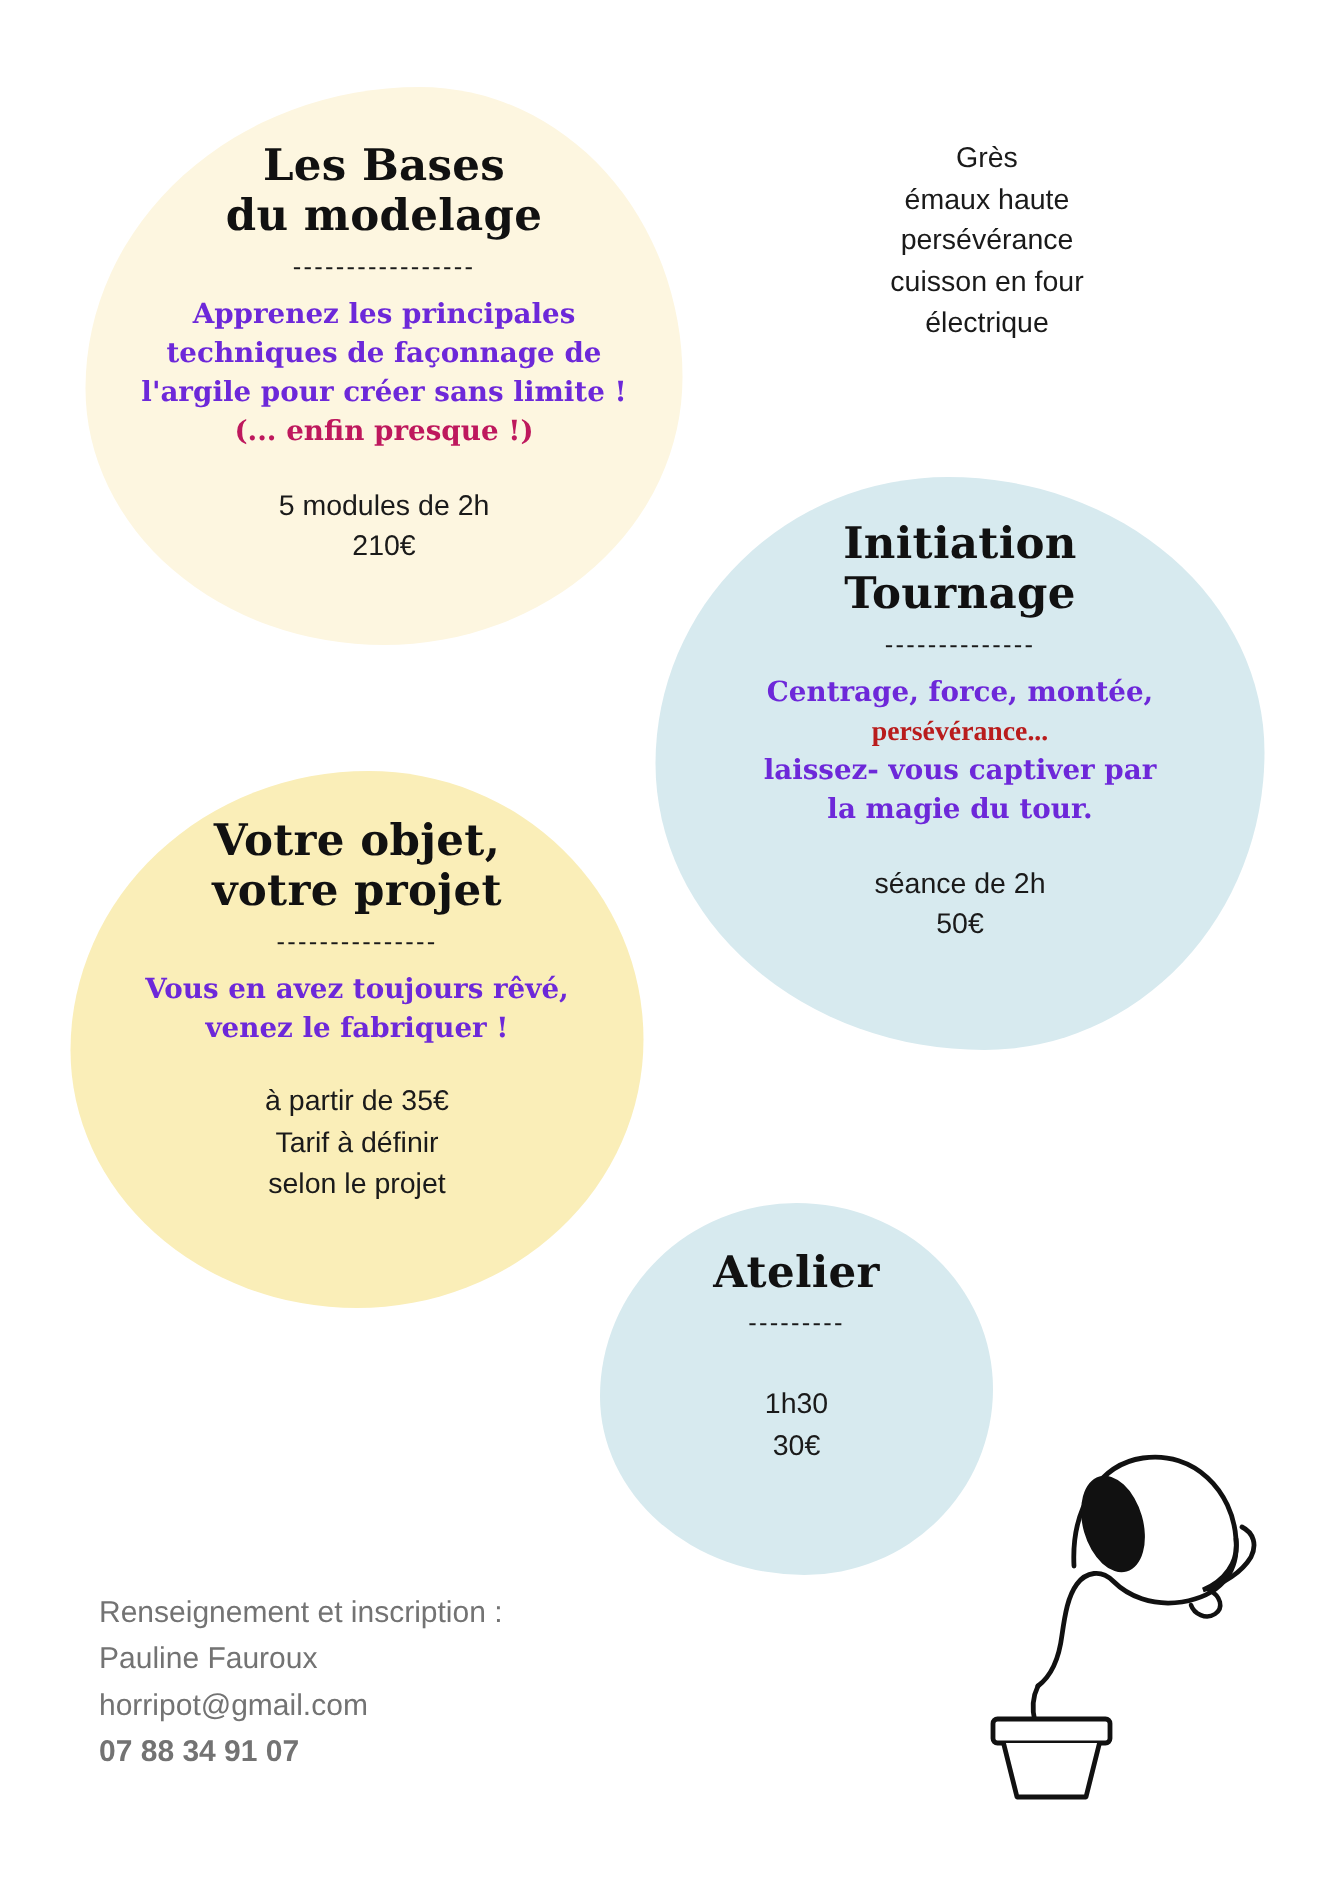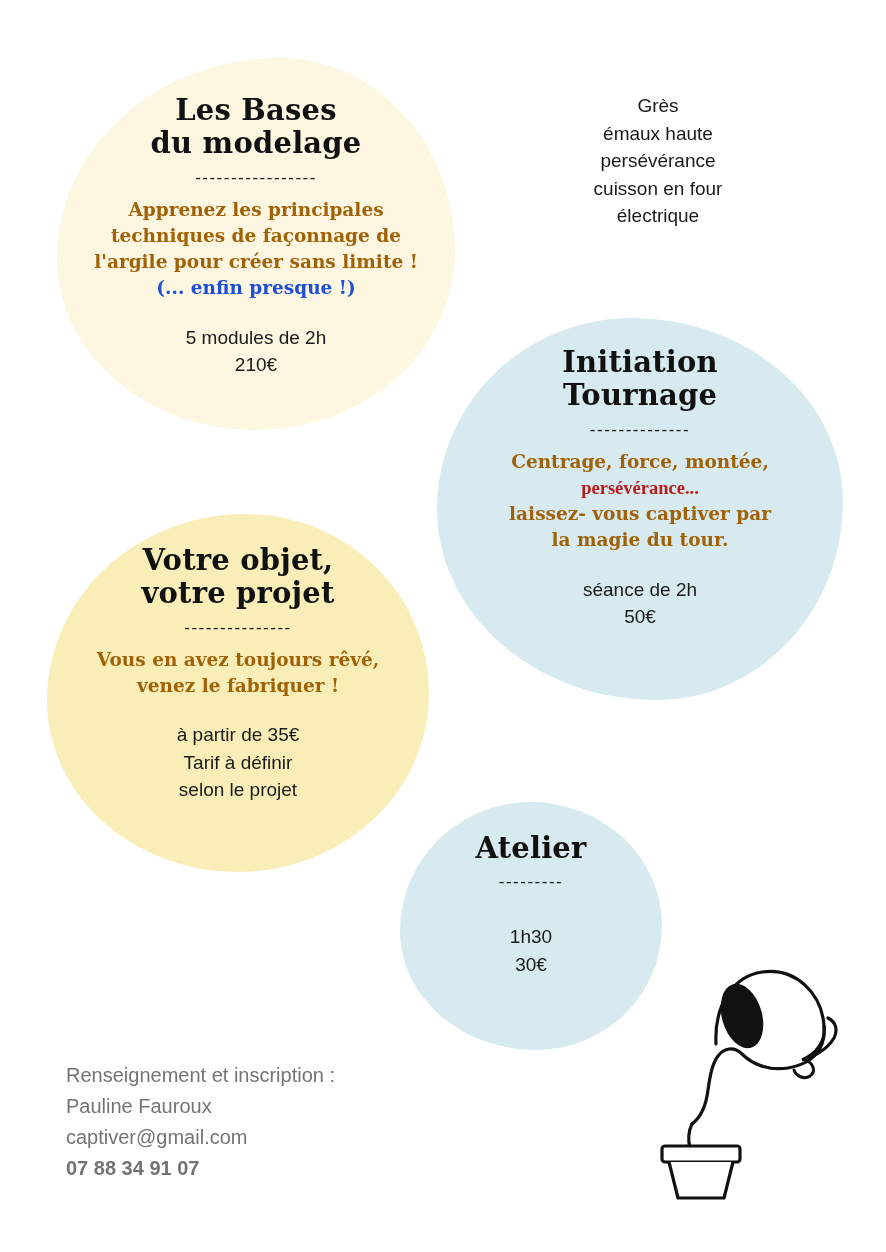--- a/index.html
+++ b/index.html
@@ -55,24 +55,24 @@
     font-size: 17px;
     letter-spacing: 1.5px;
     color: #1a1a1a;
     margin: 7px 0 9px 0;
   }
   .body-bold {
     font-family: "DejaVu Serif", serif;
     font-weight: bold;
     font-size: 18.5px;
     line-height: 1.42;
-    color: #a16207;
+    color: #6d28d9;
   }
   .faded-blue {
-    color: #1d4ed8;
+    color: #be185d;
   }
   .faded-yellow {
     color: #b91c1c;
     font-family: Liberation Serif, serif;
   }
   .plain {
     font-family: Liberation Sans, sans-serif;
     font-size: 19px;
     line-height: 1.45;
     color: #1a1a1a;
@@ -237,21 +237,21 @@
       <div class="dashes">---------</div>
       <div class="gap"></div>
       <div class="plain">1h30</div>
       <div class="plain">30€</div>
     </div>
   </div>
 
   <div id="contact-block">
     <div class="line">Renseignement et inscription :</div>
     <div class="line">Pauline Fauroux</div>
-    <div class="line">captiver@gmail.com</div>
+    <div class="line">horripot@gmail.com</div>
     <div class="line phone">07 88 34 91 07</div>
   </div>
 
   <div id="illustration">
     <svg viewBox="0 0 190 240" width="190" height="240" fill="none" xmlns="http://www.w3.org/2000/svg">
 
       <path d="M60 80 C58 40 78 12 106 8 C140 3 166 30 168 62 C170 86 156 100 132 104 C112 107 96 100 86 90 C78 82 68 84 62 92 C56 100 54 112 52 126 C50 142 44 154 36 160" stroke="#111111" stroke-width="3.2" fill="none" stroke-linecap="round"></path>
       <path d="M168 62 C170 78 160 90 146 96 C160 92 172 84 178 74 C182 66 180 58 172 54" stroke="#111111" stroke-width="3.2" fill="none" stroke-linecap="round"></path>
 
       <ellipse cx="86" cy="52" rx="20" ry="33" transform="rotate(-16 86 52)" fill="#111111"></ellipse>

